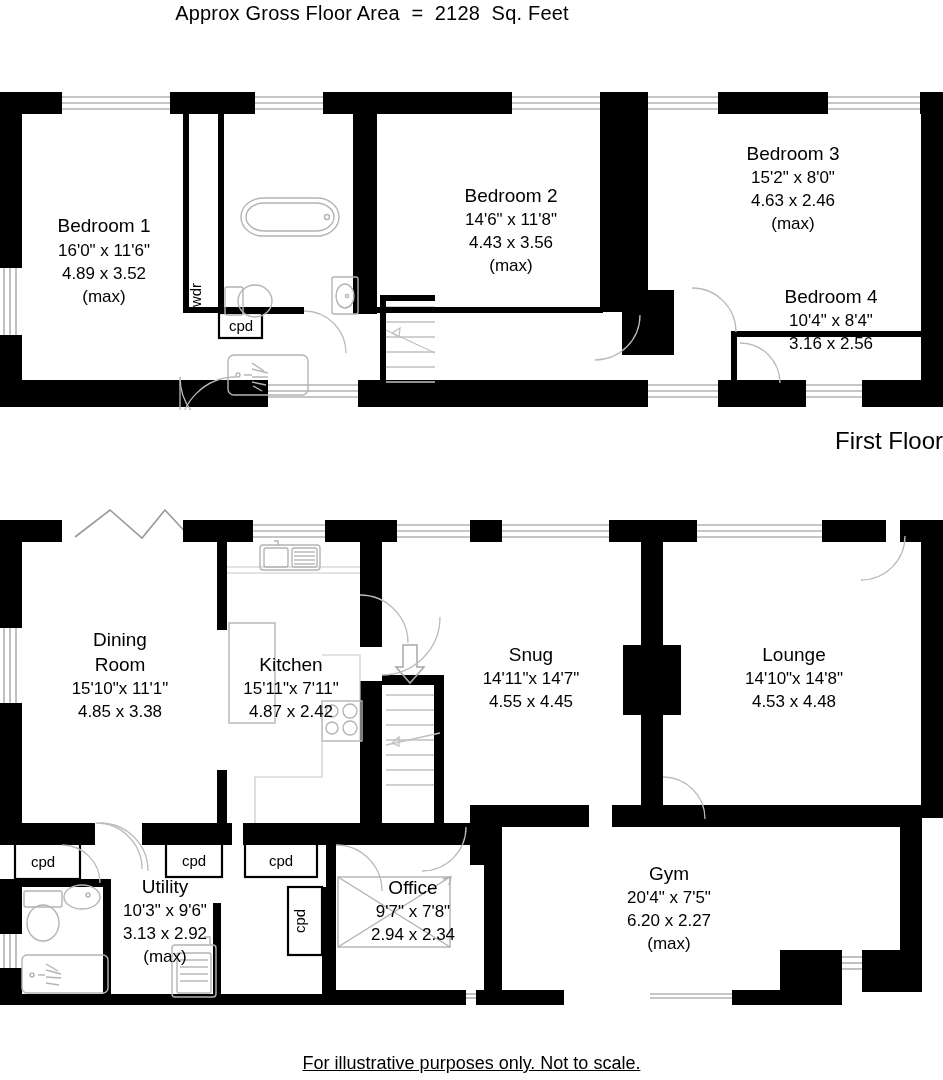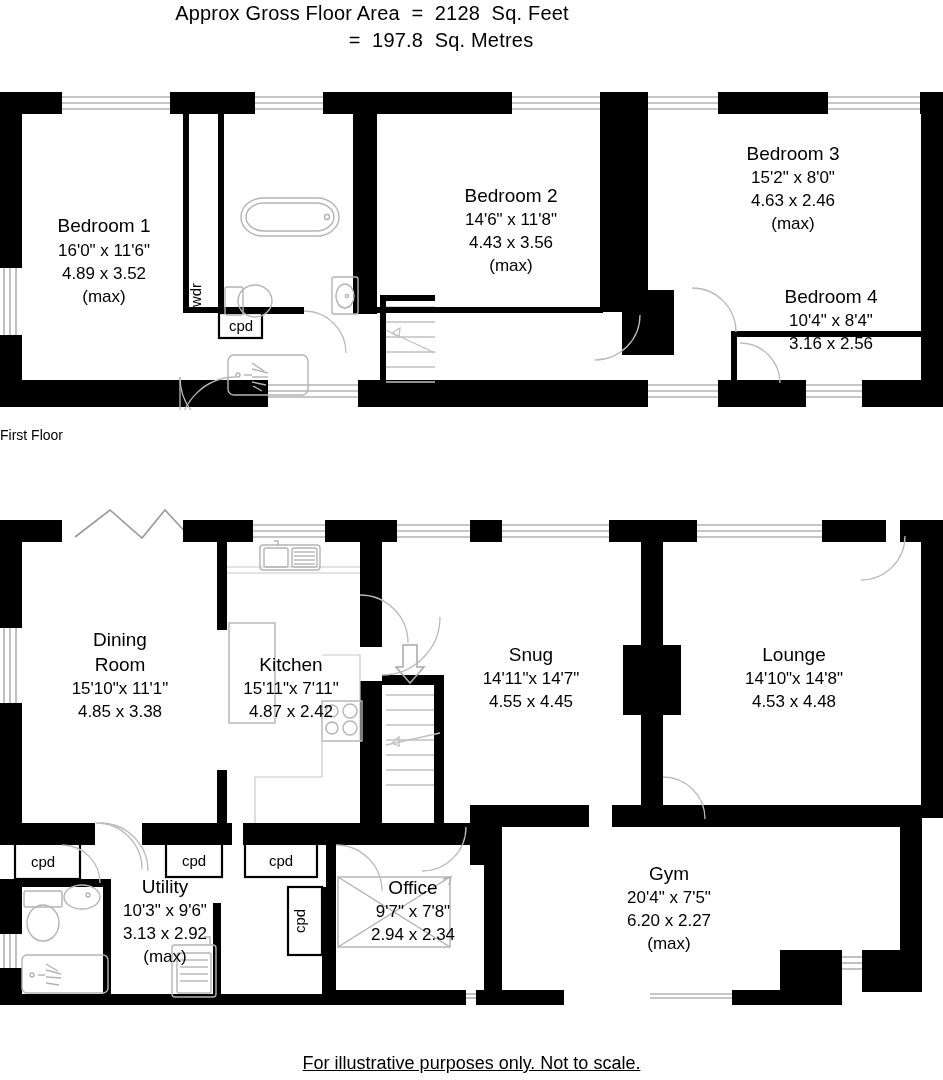--- a/index.html
+++ b/index.html
@@ -36,22 +36,22 @@
     white-space: pre;
     letter-spacing: 0.2px;
   }
   .hdr-l1 { margin-left: -6px; }
   .hdr-l2 { margin-left: 132px; }
 
   
   .floor-caption {
     position: absolute;
     width: 943px;
-    text-align: left;
-    font-size: 14px;
+    text-align: right;
+    font-size: 24px;
   }
   #first-floor-caption { top: 427px; left: 0; }
   #ground-floor-caption { top: 1005px; left: 0; }
 
   .footer-note {
     position: absolute;
     left: 0;
     top: 1053px;
     width: 943px;
     text-align: center;
@@ -87,21 +87,20 @@
   .arrowg { fill: none; stroke: #a8a8a8; stroke-width: 1.5; }
   .xcross { fill: none; stroke: #b0b0b0; stroke-width: 1.4; }
 </style>
 </head>
 <body>
 
 <div class="page">
 
   <div class="header">
     <div class="header-line hdr-l1">Approx Gross Floor Area  =  2128  Sq. Feet</div>
-    <div class="header-line hdr-l2">=  197.8  Sq. Metres</div>
   </div>
 
   <div class="plan" id="first-floor-plan">
     <svg width="943" height="325" viewBox="0 0 943 325" xmlns="http://www.w3.org/2000/svg">
 
       <rect class="wall" x="0" y="7" width="62" height="22"></rect>
       <rect class="wall" x="170" y="7" width="85" height="22"></rect>
       <rect class="wall" x="323" y="7" width="189" height="22"></rect>
       <rect class="wall" x="600" y="7" width="48" height="22"></rect>
       <rect class="wall" x="718" y="7" width="110" height="22"></rect>

